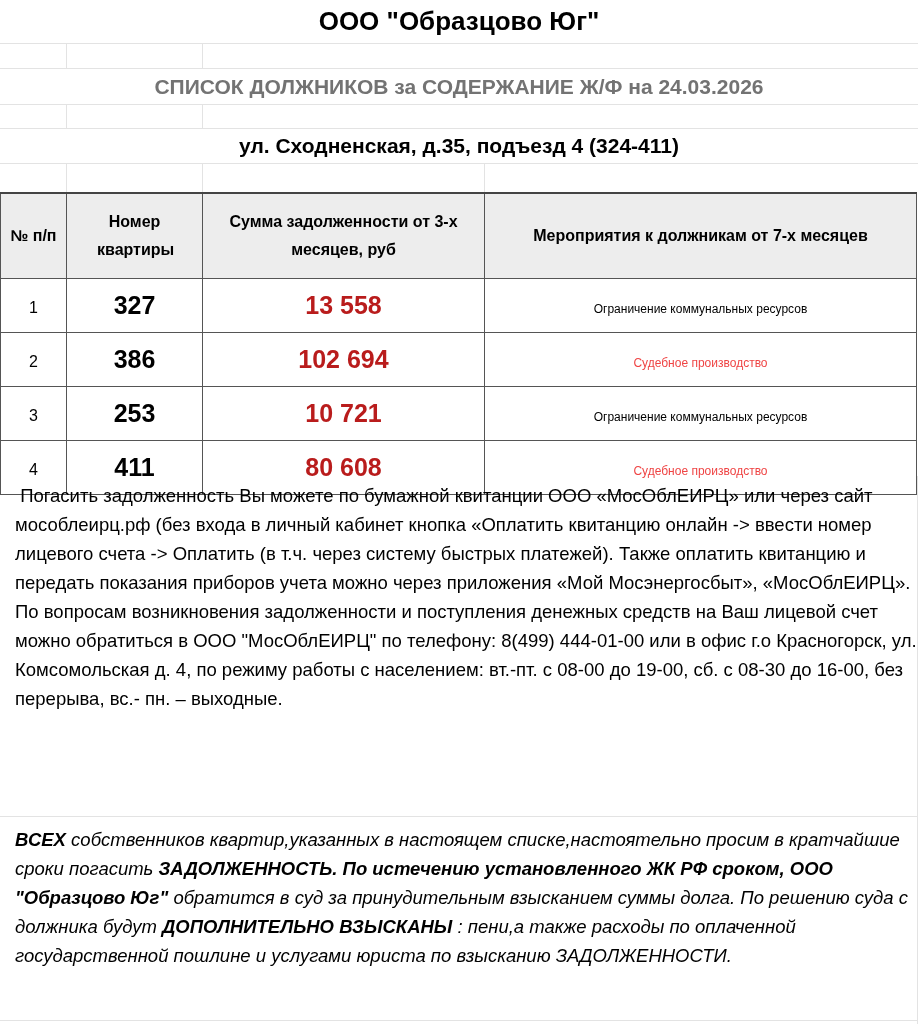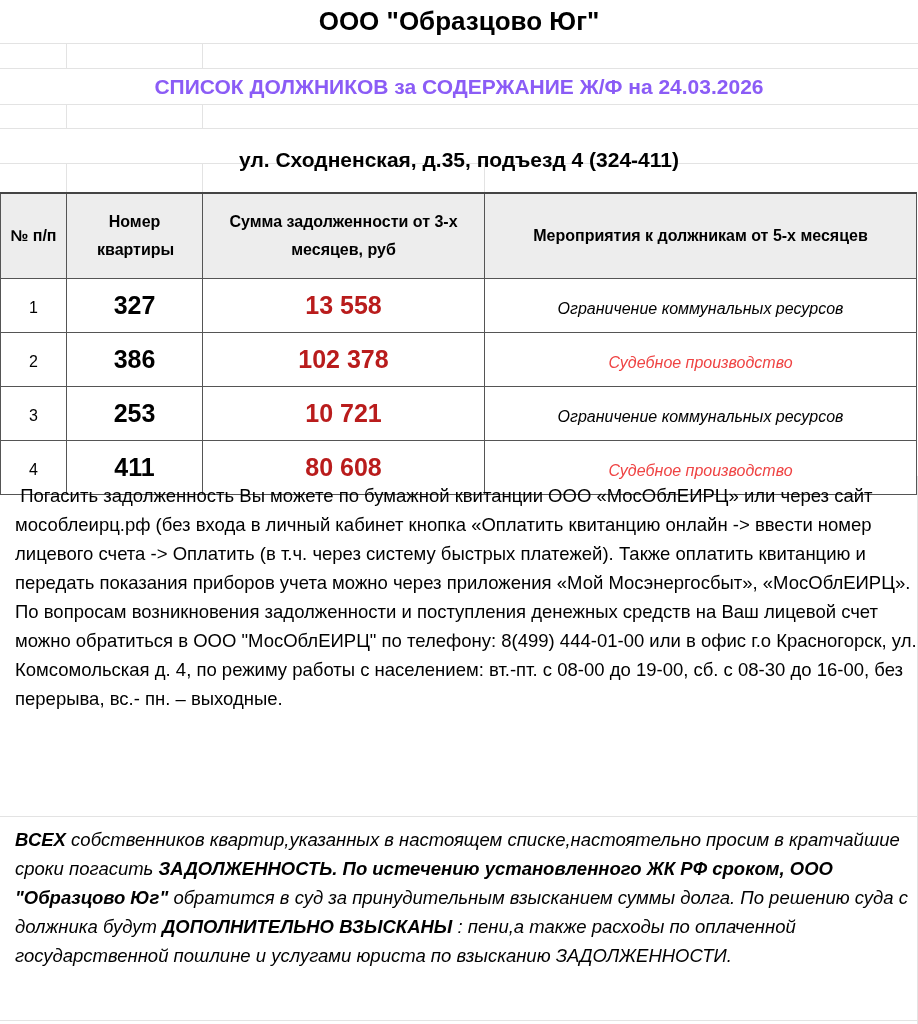--- a/index.html
+++ b/index.html
@@ -2,30 +2,30 @@
 <html><head>
 <meta charset="utf-8">
 <style>
   html, body { margin:0; padding:0; background:#ffffff; }
   body { width:918px; height:1024px; position:relative; overflow:hidden;
          font-family:"Liberation Sans", "DejaVu Sans", sans-serif; color:#000; }
   .grid-row { position:absolute; left:0; width:918px; border-bottom:1px solid #e3e3e3; box-sizing:border-box; }
   .vline { position:absolute; width:1px; background:#e3e3e3; }
   .title { position:absolute; left:0; width:918px; text-align:center; font-weight:bold; }
   #t1 { top:6px; font-size:26px; }
-  #t2 { top:75px; font-size:21px; color:#8b5cf6; }
-  #t3 { top:148px; font-size:21px; }
+  #t2 { top:75px; font-size:21px; color:#737373; }
+  #t3 { top:134px; font-size:21px; }
   table.debt { position:absolute; left:0; top:192px; width:916px; border-collapse:collapse; table-layout:fixed; }
   table.debt td, table.debt th { border:1px solid #555; text-align:center; vertical-align:middle; padding:4px; }
   table.debt th { background:#ededed; font-size:16px; font-weight:bold; height:76px; line-height:28px; }
   table.debt tr.datarow td { height:39px; }
   table.debt td.num { font-size:16px; text-align:center; padding-top:8px; }
   table.debt td.apt { font-size:25px; font-weight:bold; }
   table.debt td.sum { font-size:25px; font-weight:bold; color:#b91c1c; }
-  table.debt td.act { font-size:16px; padding-top:10px;font-style:italic; }
+  table.debt td.act { font-size:12px; padding-top:10px; }
   table.debt td.act.red { color:#ef4444; }
   table.debt tr.total td { background:#ededed; height:40px; }
   table.debt tr.total td.lbl { font-size:22px; font-weight:bold; }
   .border-top-thick { border-top:2px solid #444 !important; }
   .para { position:absolute; left:15px; width:910px; font-size:18.5px; line-height:29px; }
   #p1 { top:481px; }
   #p2 { top:825px;font-style:italic; }
   .sep { position:absolute; left:0; width:918px; height:1px; background:#e3e3e3; }
   .rb { position:absolute; right:0; width:1px; background:#e3e3e3; }
 </style>
@@ -54,32 +54,32 @@
     <col style="width:66px">
       <col style="width:136px">
       <col style="width:282px">
       <col style="width:432px">
   </colgroup>
   <tbody>
       <tr>
     <th class="border-top-thick">№ п/п</th>
     <th class="border-top-thick" style="padding:0 30px;">Номер квартиры</th>
     <th class="border-top-thick" style="padding:0 4px;">Сумма  задолженности от  3-х месяцев, руб</th>
-    <th class="border-top-thick">Мероприятия к должникам от 5-х месяцев</th>
+    <th class="border-top-thick">Мероприятия к должникам от 7-х месяцев</th>
   </tr>
   <tr class="datarow">
     <td class="num">1</td>
     <td class="apt">327</td>
     <td class="sum">13 558</td>
     <td class="act">Ограничение  коммунальных  ресурсов</td>
   </tr>
   <tr class="datarow">
     <td class="num">2</td>
     <td class="apt">386</td>
-    <td class="sum">102 378</td>
+    <td class="sum">102 694</td>
     <td class="act red">Судебное производство</td>
   </tr>
   <tr class="datarow">
     <td class="num">3</td>
     <td class="apt">253</td>
     <td class="sum">10 721</td>
     <td class="act">Ограничение  коммунальных  ресурсов</td>
   </tr>
   <tr class="datarow">
     <td class="num">4</td>

